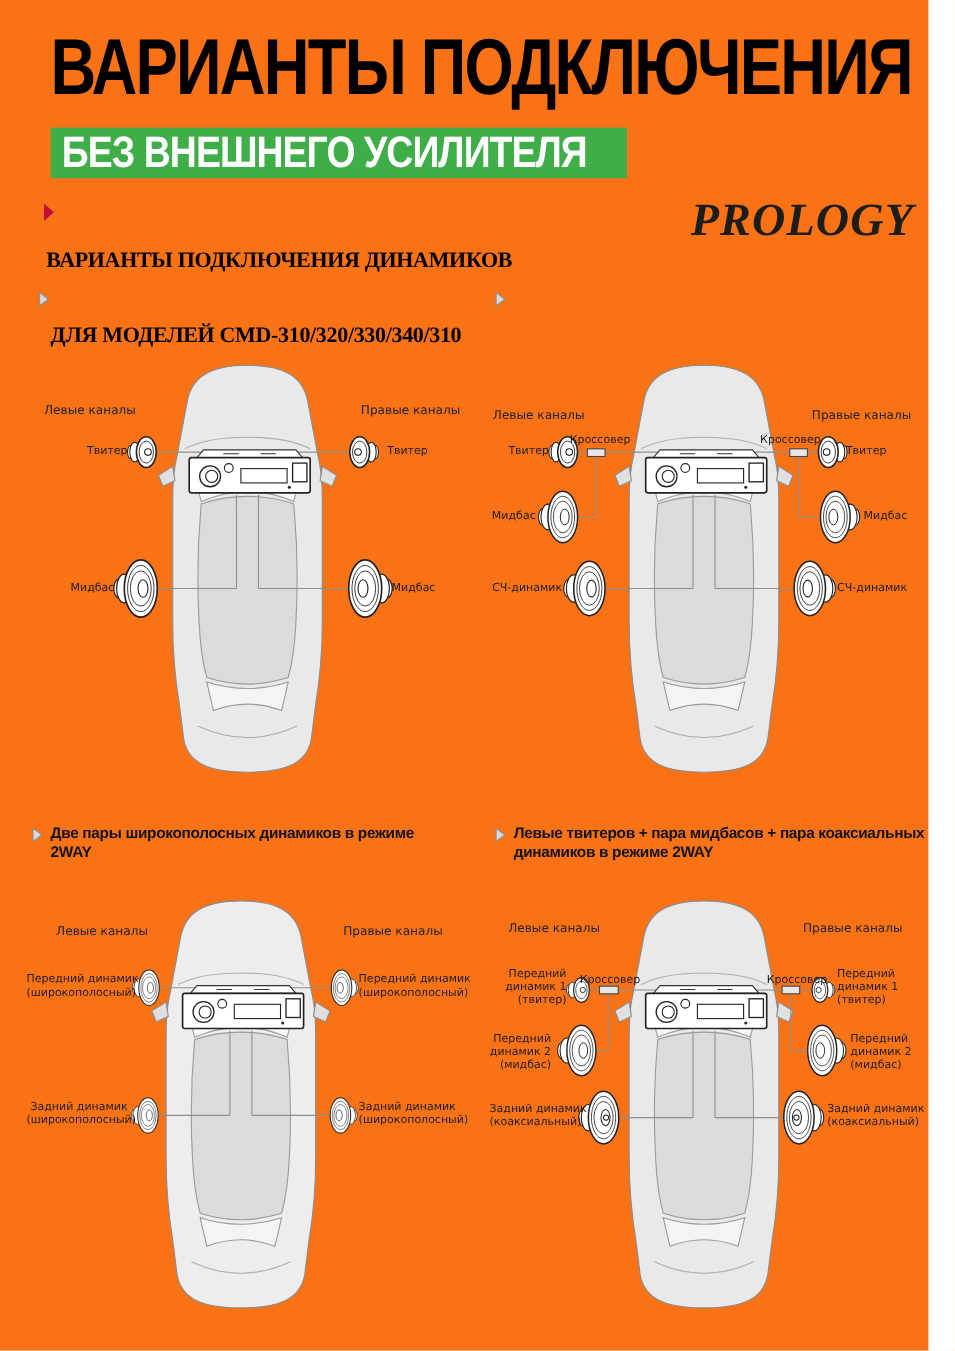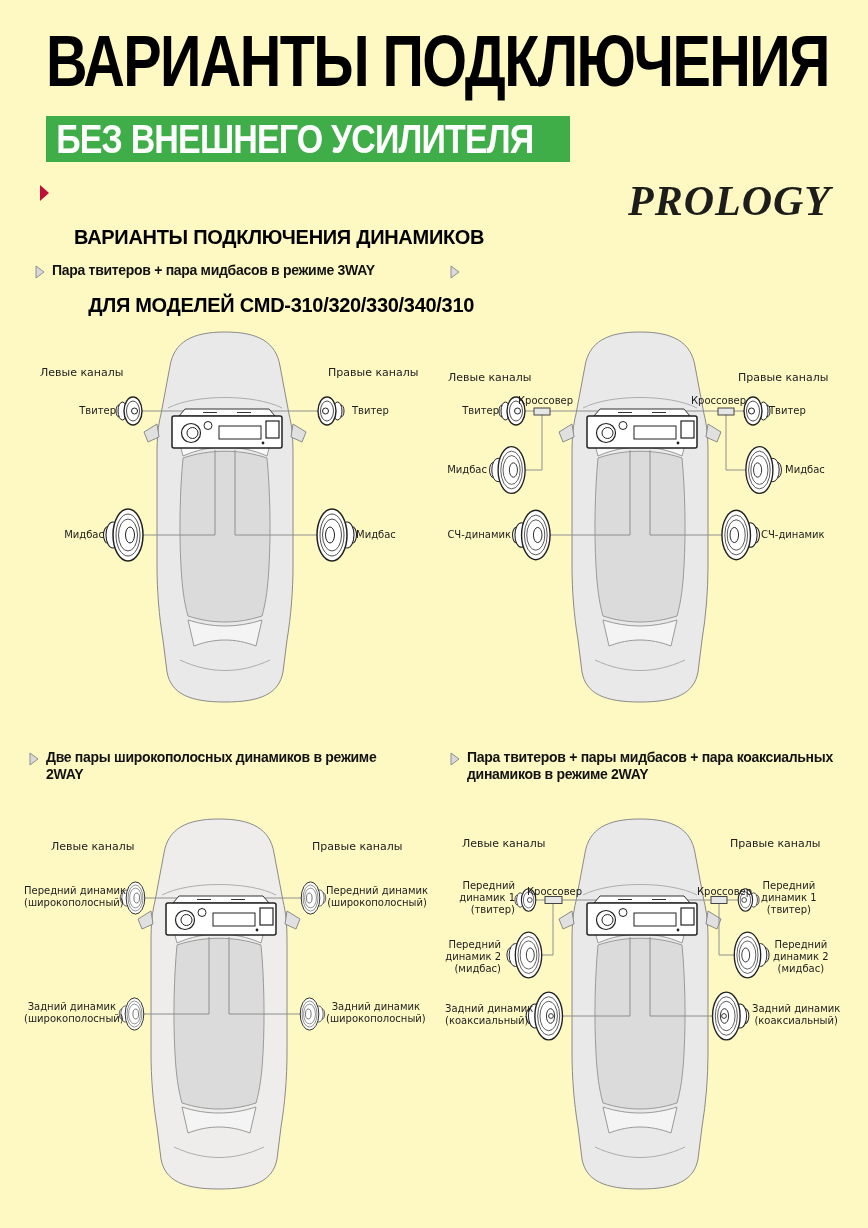--- a/index.html
+++ b/index.html
@@ -1,46 +1,46 @@
 <!DOCTYPE html>
 <html style="--banner_green: #3fae49; --bullet_red: #c00d3a; --car_gray: #e9e9e9;"><head>
 <meta charset="utf-8">
 <style>
   :root{
     --banner_green:#3fae49;
     --bullet_red:#c00d3a;
     --car_gray:#e9e9e9;
   }
   html,body{margin:0;padding:0;background:#fff;}
-  #page{position:relative;width:868px;height:1228px;background:#fef9c3;overflow:hidden;
-        font-family:"DejaVu Sans",sans-serif;color:#1c1c1c;}
+  #page{position:relative;width:804px;height:1228px;background:#f97316;overflow:hidden;
+        font-family:"DejaVu Sans",sans-serif;color:#1c1c1c;padding-left:40px;}
 
   
   .title{position:absolute;left:46px;top:24px;font-family:"Liberation Sans",sans-serif;
          font-weight:700;font-size:72px;line-height:74px;letter-spacing:-2px;color:#000;
          transform:scaleX(0.8);transform-origin:0 0;white-space:pre;}
   .banner{position:absolute;left:46px;top:116px;width:524px;height:46px;background:var(--banner_green);}
   .banner-text{font-family:"Liberation Sans",sans-serif;font-weight:700;font-size:40px;
          line-height:46px;color:#fff;padding-left:12px;letter-spacing:-1px;
          transform:scaleX(0.85);transform-origin:0 0;white-space:pre;}
   .red-tri{position:absolute;left:40px;top:185px;}
-  .section{position:absolute;left:74px;top:181px;font-family:Liberation Sans, sans-serif;
-         font-weight:700;font-size:20px;line-height:22.5px;letter-spacing:-0.3px;color:#000;white-space:pre;text-align:center;}
+  .section{position:absolute;left:42px;top:181px;font-family:Liberation Serif, serif;
+         font-weight:700;font-size:20px;line-height:22.5px;letter-spacing:-0.3px;color:#000;white-space:pre;}
   .section .l2{padding-left:4px;}
   .logo{position:absolute;left:628px;top:177px;width:230px;font-family:"Liberation Serif",serif;
          font-style:italic;font-weight:700;font-size:42px;line-height:48px;letter-spacing:1px;color:#1d1d1b;
          white-space:pre;}
 
   
   .panel{position:absolute;width:410px;height:475px;}
   .cap-tri{position:absolute;left:5px;top:7px;}
   .cap{position:absolute;left:22px;top:4px;font-family:"Liberation Sans",sans-serif;font-weight:700;
        font-size:14px;line-height:16.5px;letter-spacing:-0.3px;color:#121212;white-space:pre;}
   .diagram{position:absolute;left:0;top:0;}
-  .lbl{position:absolute;font-size:10px;line-height:12px;color:#1c1c1c;white-space:pre;z-index:2;text-align:center;}
+  .lbl{position:absolute;font-size:10px;line-height:12px;color:#1c1c1c;white-space:pre;z-index:2;}
   .ch{font-size:11px;line-height:13px;color:#222;}
   .r{text-align:right;}
   .c{text-align:left;}
 
   
   .wire line{stroke:#8e8e8e;stroke-width:1;}
   .xover{fill:#e6e6e6;stroke:#444;stroke-width:1;}
   .tri-gray{fill:#d9d9d9;stroke:#8f8f8f;stroke-width:1;}
   .tri-red{fill:var(--bullet_red);}
 </style>
@@ -105,21 +105,20 @@
   <div class="section">
     <div class="l1">ВАРИАНТЫ ПОДКЛЮЧЕНИЯ ДИНАМИКОВ</div>
     <div class="l2">ДЛЯ МОДЕЛЕЙ CMD-310/320/330/340/310</div>
   </div>
   <div class="logo">PROLOGY</div>
 
   <section class="panel" style="left:30px;top:258px">
     <svg class="cap-tri" width="10" height="14">
         <polygon class="tri-gray" points="1,1 9,7 1,13"></polygon>
       </svg>
-    <div class="cap">Пара твитеров + пара мидбасов в режиме 3WAY</div>
     <div class="lbl ch" style="left:10px;top:108px">Левые каналы</div>
     <div class="lbl ch" style="left:298px;top:108px">Правые каналы</div>
     <div class="lbl r" style="left:6px;top:147px;width:80px">Твитер</div>
     <div class="lbl" style="left:322px;top:147px">Твитер</div>
     <div class="lbl r" style="left:0px;top:271px;width:74px">Мидбас</div>
     <div class="lbl" style="left:326px;top:271px">Мидбас</div>
     <svg class="diagram" width="410" height="475" viewBox="0 0 410 475">
       <use href="#car" transform="translate(110,70)"></use>
       <g class="wire">
         <line x1="101" y1="153" x2="299" y2="153"></line>
@@ -205,21 +204,21 @@
       <use href="#spk" transform="translate(289,153) scale(-0.62,0.62)"></use>
       <use href="#spk" transform="translate(108,269) scale(0.62)"></use>
       <use href="#spk" transform="translate(288,269) scale(-0.62,0.62)"></use>
     </svg>
   </section>
 
   <section class="panel" style="left:445px;top:745px">
     <svg class="cap-tri" width="10" height="14">
         <polygon class="tri-gray" points="1,1 9,7 1,13"></polygon>
       </svg>
-    <div class="cap">Пара твитеров + пары мидбасов + пара коаксиальных
+    <div class="cap">Левые твитеров + пара мидбасов + пара коаксиальных
 динамиков в режиме 2WAY</div>
     <div class="lbl ch" style="left:17px;top:92px">Левые каналы</div>
     <div class="lbl ch" style="left:285px;top:92px">Правые каналы</div>
     <div class="lbl r" style="left:0px;top:135px;width:70px">Передний
 динамик 1
 (твитер)</div>
     <div class="lbl" style="left:316px;top:135px">Передний
 динамик 1
 (твитер)</div>
     <div class="lbl c" style="left:82px;top:141px;width:56px">Кроссовер</div>

